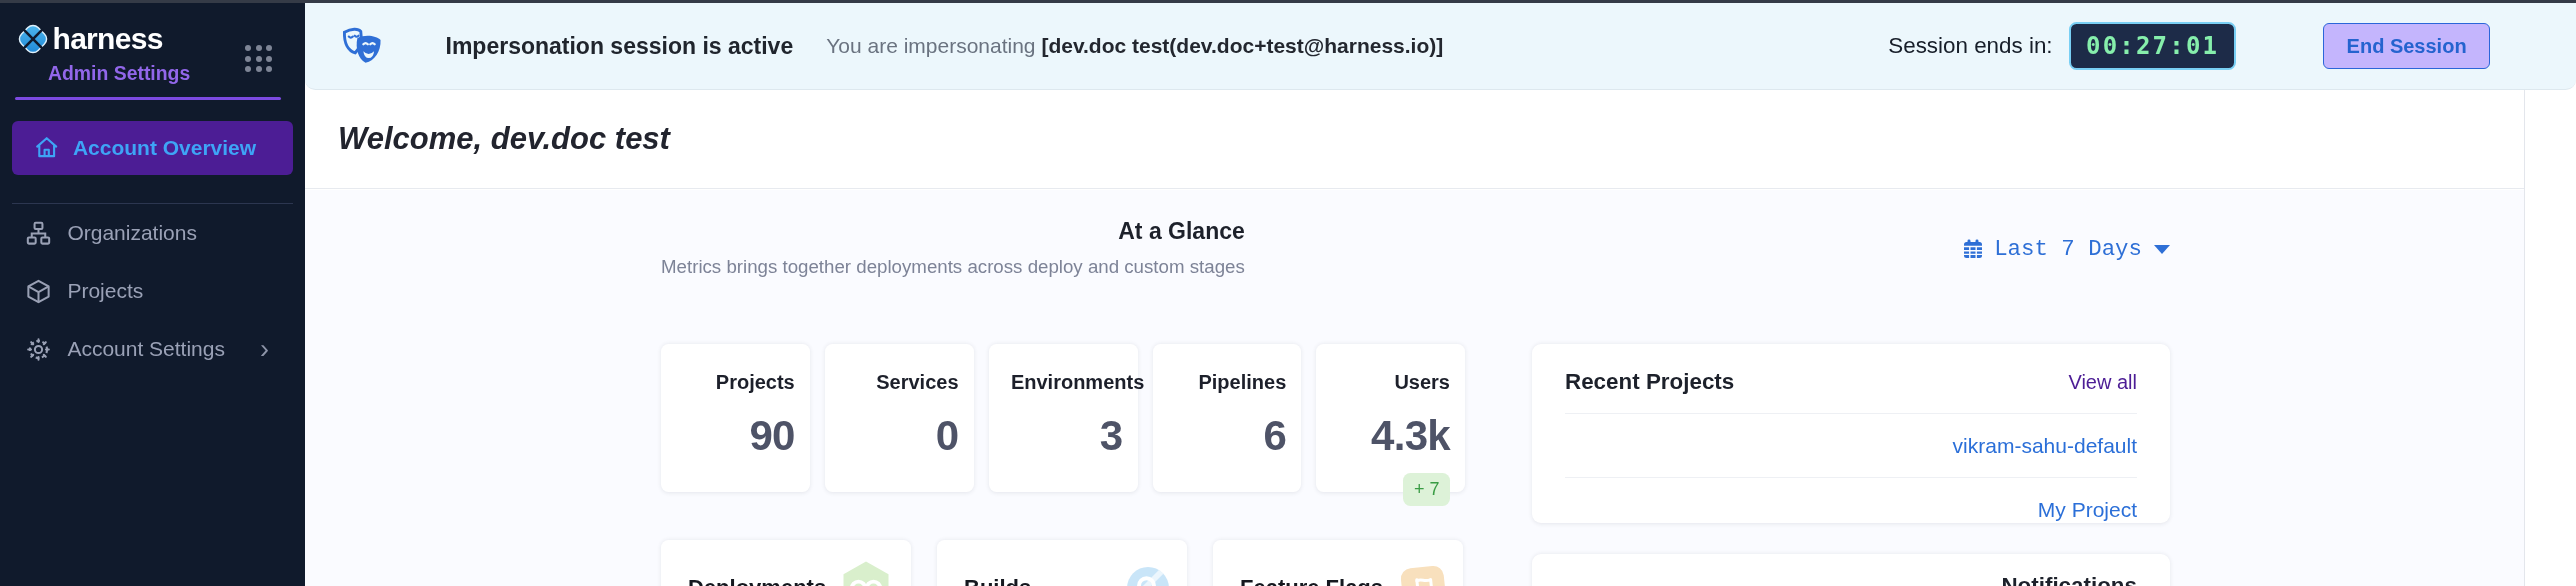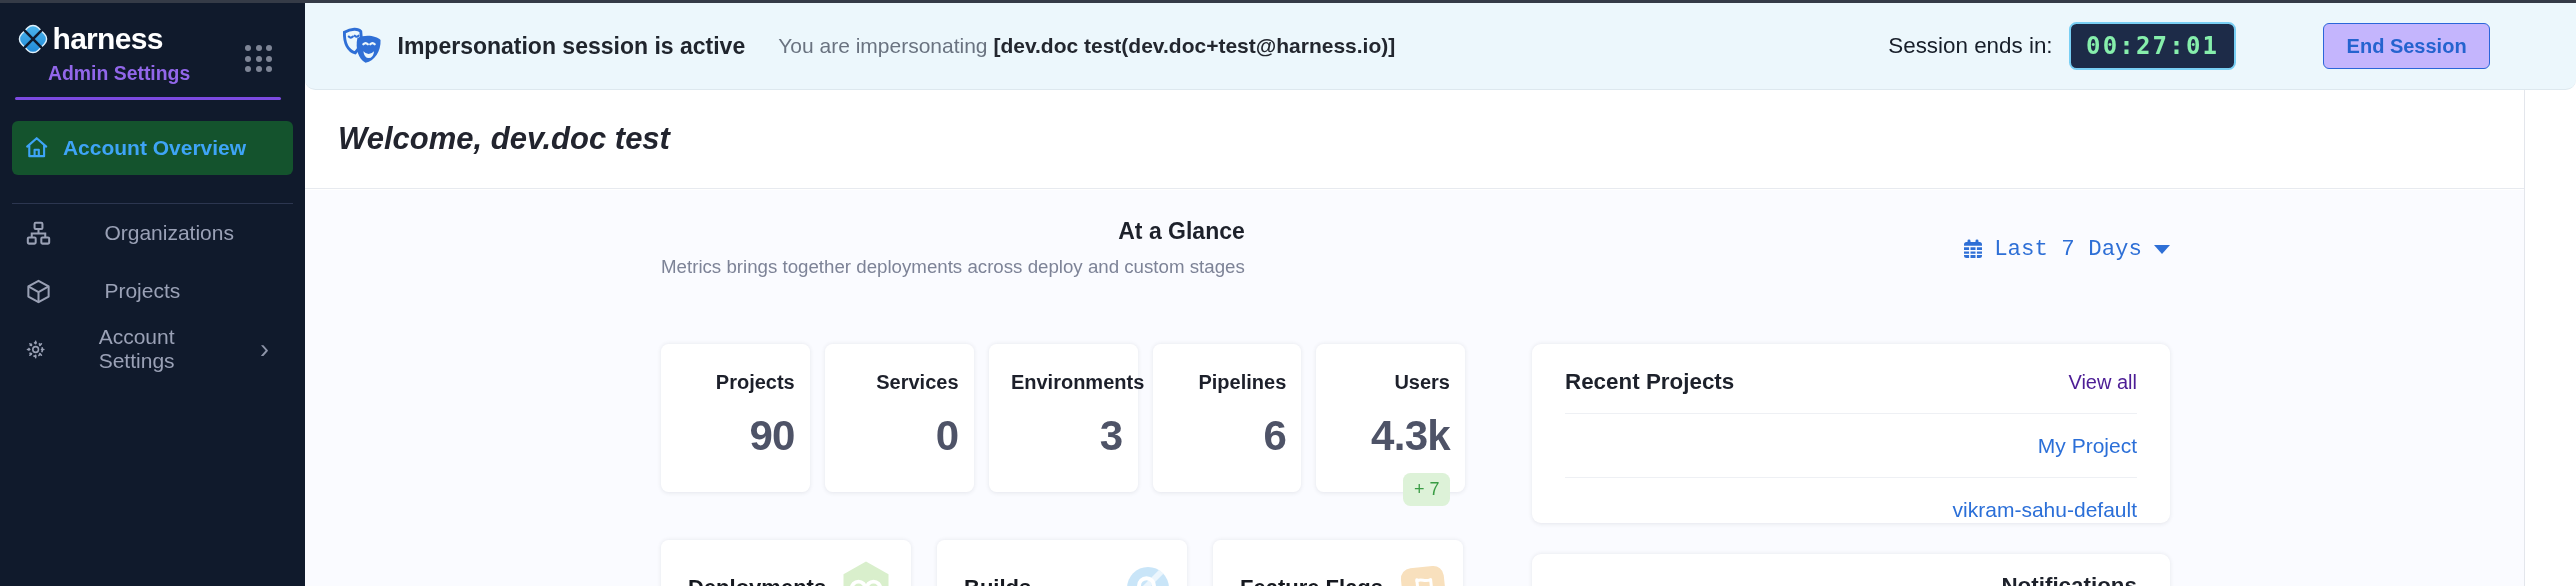--- a/index.html
+++ b/index.html
@@ -15,35 +15,35 @@
   .logo-row { display:flex; align-items:center; padding:18px 0 0 15px; }
   .logo-mark { width:36px; height:36px; flex:0 0 36px; }
   .logo-text { color:#ffffff; font-size:30px; font-weight:700; letter-spacing:-0.7px; margin-left:1.5px; }
   .grid-icon { position:absolute; right:33px; top:42px; display:grid;
                grid-template-columns:repeat(3,6px); grid-gap:4.5px; cursor:pointer; }
   .grid-icon i { width:6px; height:6px; border-radius:50%; background:#7e8596; }
   .edition { margin:4.5px 0 0 48px; font-size:19.4px; font-weight:600; color:#9267ea; }
   .edition-bar { margin:12px 0 0 15px; width:266px; height:3px; background:#7c4ae1; border-radius:1.5px; }
 
   .nav { margin-top:21px; }
-  .nav-active { margin:0 12px; height:54px; border-radius:6px; background:#14532d;
-                display:flex; align-items:center; padding-left:12px; cursor:pointer; }
+  .nav-active { margin:0 12px; height:54px; border-radius:6px; background:#4c1d95;
+                display:flex; align-items:center; padding-left:22px; cursor:pointer; }
   .nav-active .nav-label { color:#3ea4f6; font-size:21px; font-weight:600; margin-left:13.5px; }
   .nav-divider { margin:28px 12px 0 12px; height:1.5px; background:#2c3650; }
-  .nav-item { height:58px; display:flex; align-items:center; padding-left:25.4px; cursor:pointer;gap:37px; }
+  .nav-item { height:58px; display:flex; align-items:center; padding-left:25.4px; cursor:pointer; }
   .nav-item:first-of-type { margin-top:18px; }
   .nav-item .nav-label { color:#9aa1b6; font-size:21px; margin-left:15px; }
   .nav-chevron { margin-left:auto; margin-right:36px; color:#8d94a8; font-size:27px; line-height:1; }
 
   
   .banner { left:305px; top:3px; width:2271px; height:87px; background:#ecf7fc;
             border-radius:0 0 10.5px 10.5px; border-bottom:0.7px solid #dde8ee;
             display:flex; align-items:center; padding-left:36px; }
   .masks-icon { width:43px; height:40px; flex:0 0 43px; margin-right:13.5px; }
-  .banner-title { font-size:23px; font-weight:700; color:#20252d; white-space:nowrap; }
+  .banner-title { font-size:23px; font-weight:700; color:#20252d; white-space:nowrap;margin-left:48px; }
   .banner-sub { margin-left:33px; font-size:21px; color:#6a7380; white-space:nowrap; }
   .banner-sub b { color:#23272f; font-weight:700; }
   .banner-spacer { flex:1; }
   .session-label { font-size:22.4px; color:#171e29; white-space:nowrap; }
   .timer-pill { margin-left:16.4px; background:#1d2b48; border:2.2px solid #79cff4; border-radius:7.5px;
                 padding:8.2px 15px; }
   .timer-text { font-family:"DejaVu Sans Mono","Liberation Mono",monospace;
                 font-size:24px; font-weight:700; color:#86efac; letter-spacing:2.2px; }
   .end-btn { margin-left:87px; margin-right:86px; background:#c4b5fd; border:1.5px solid #2b66d9;
              border-radius:6px; padding:10.5px 22.4px; color:#2563cf; font-size:20px; font-weight:700;
@@ -291,22 +291,22 @@
         </div>
       </div>
 
       <div class="col-right">
         <section class="panel recent-panel">
           <div class="panel-head">
             <span class="panel-title">Recent Projects</span>
             <span class="view-all">View all</span>
           </div>
           <div class="panel-divider"></div>
+          <a class="recent-link">vikram-sahu-default</a>
           <a class="recent-link">My Project</a>
-          <a class="recent-link">vikram-sahu-default</a>
         </section>
 
         <section class="panel notif-panel">
           <span class="panel-title">Notifications</span>
         </section>
       </div>
     </div>
   </div>
 </main>
 

